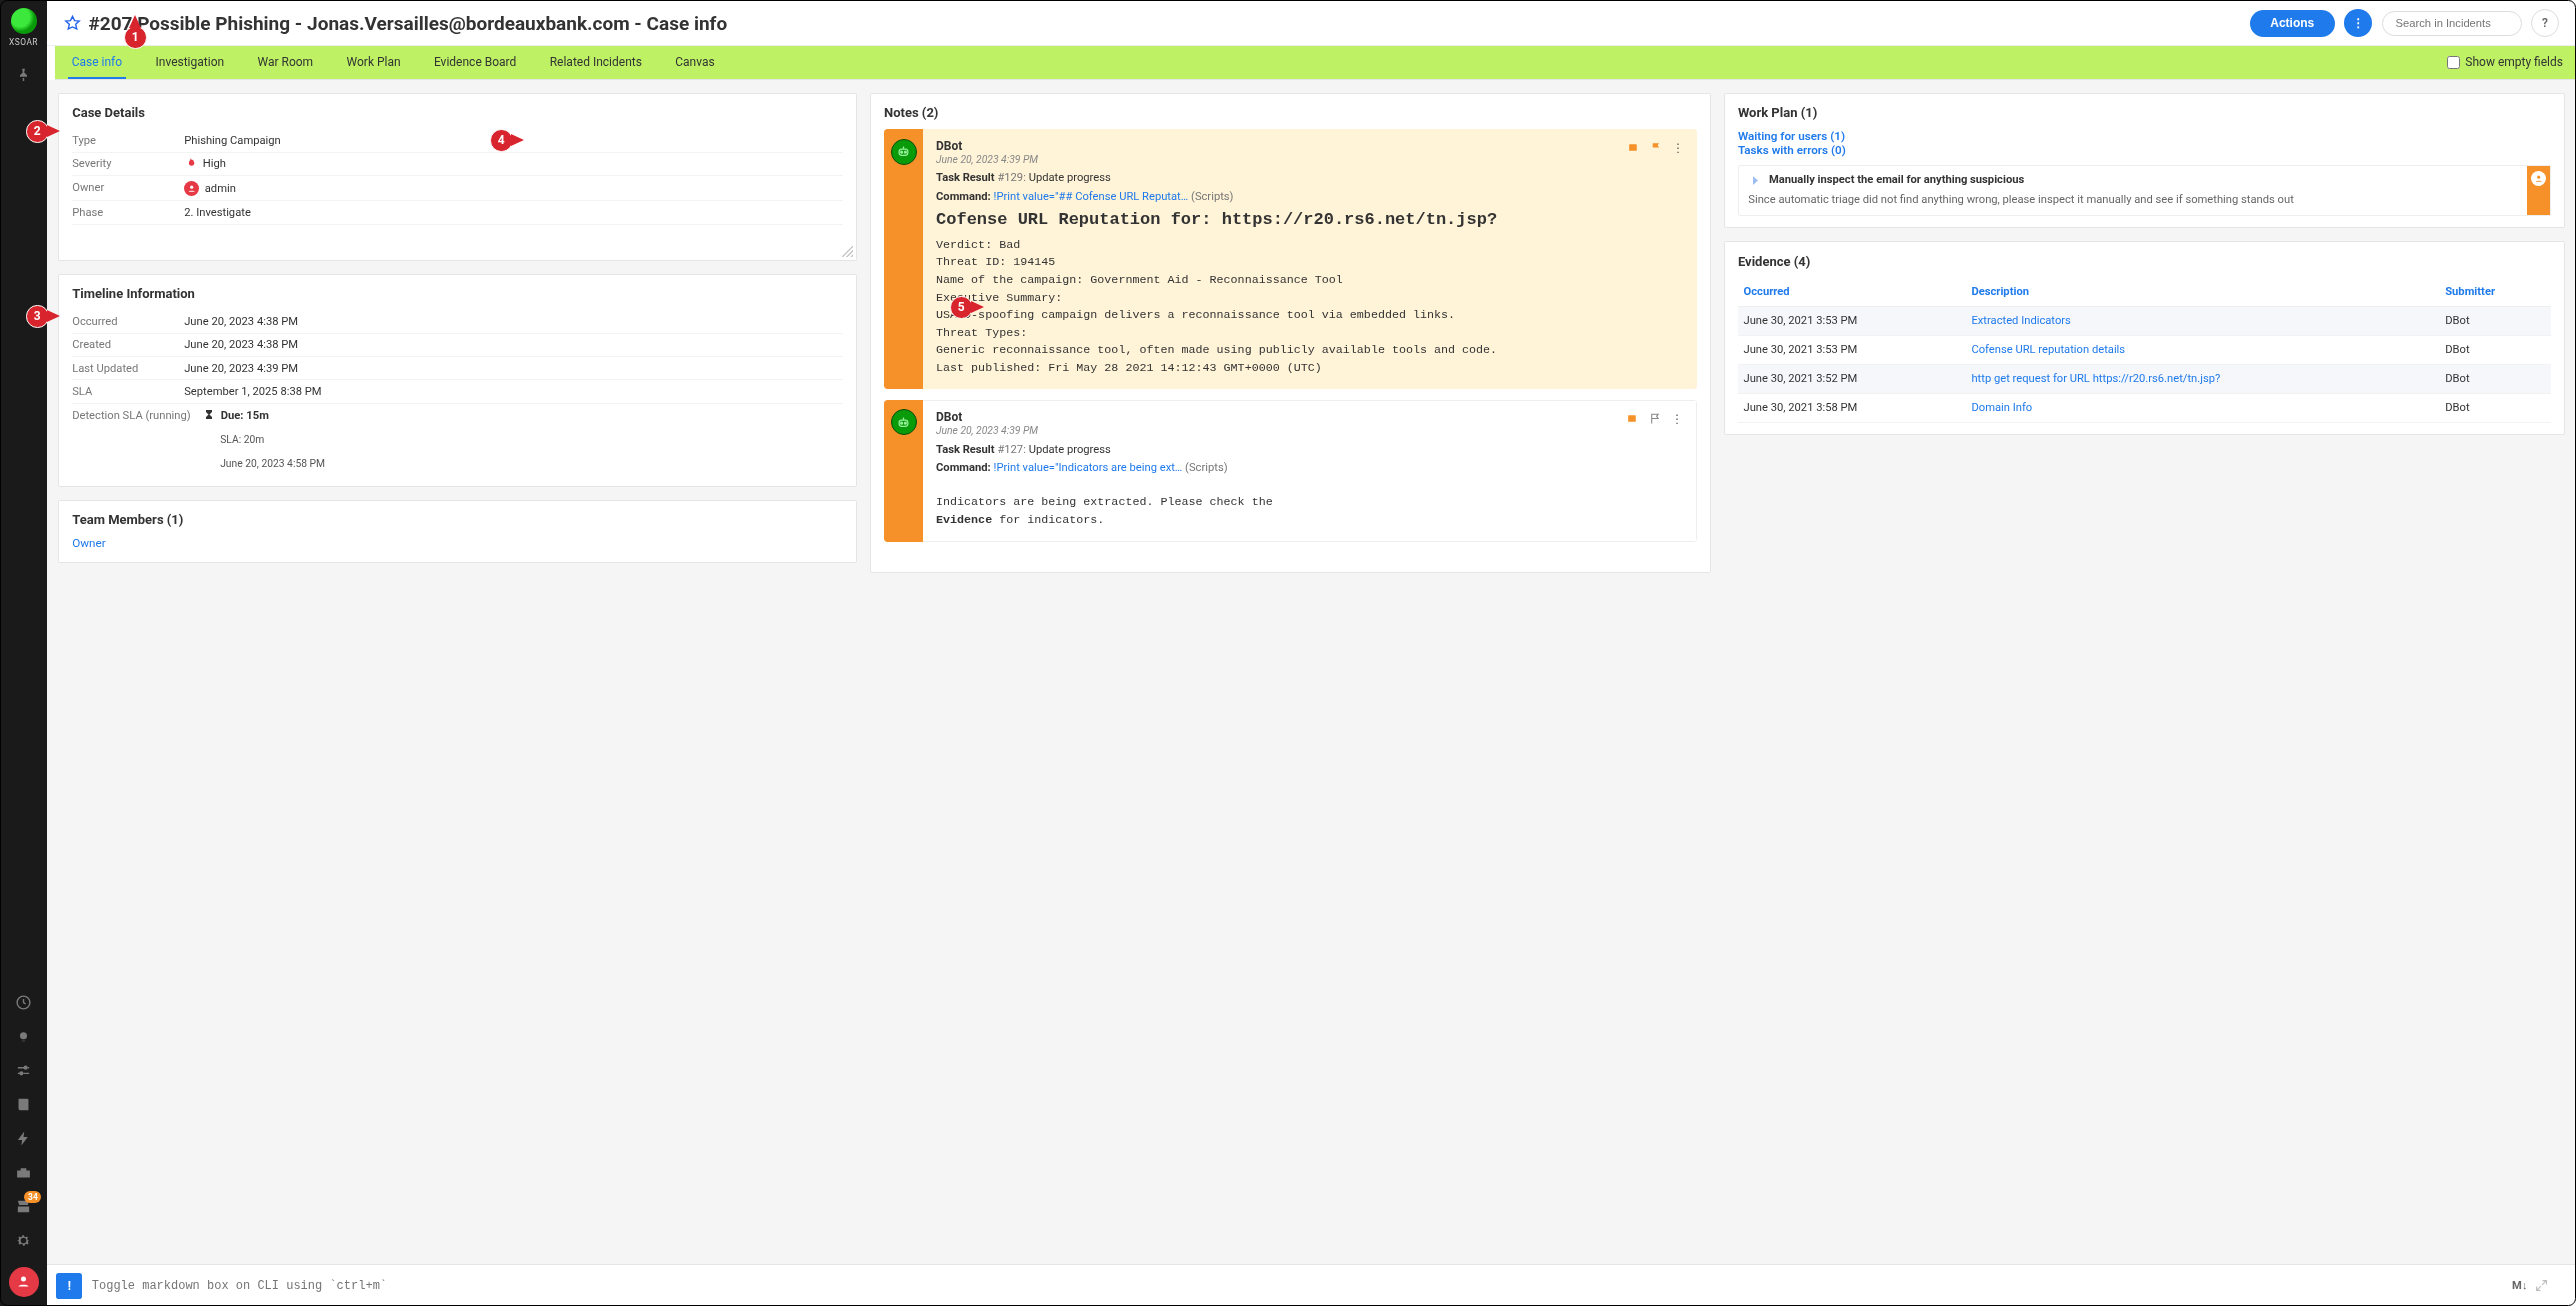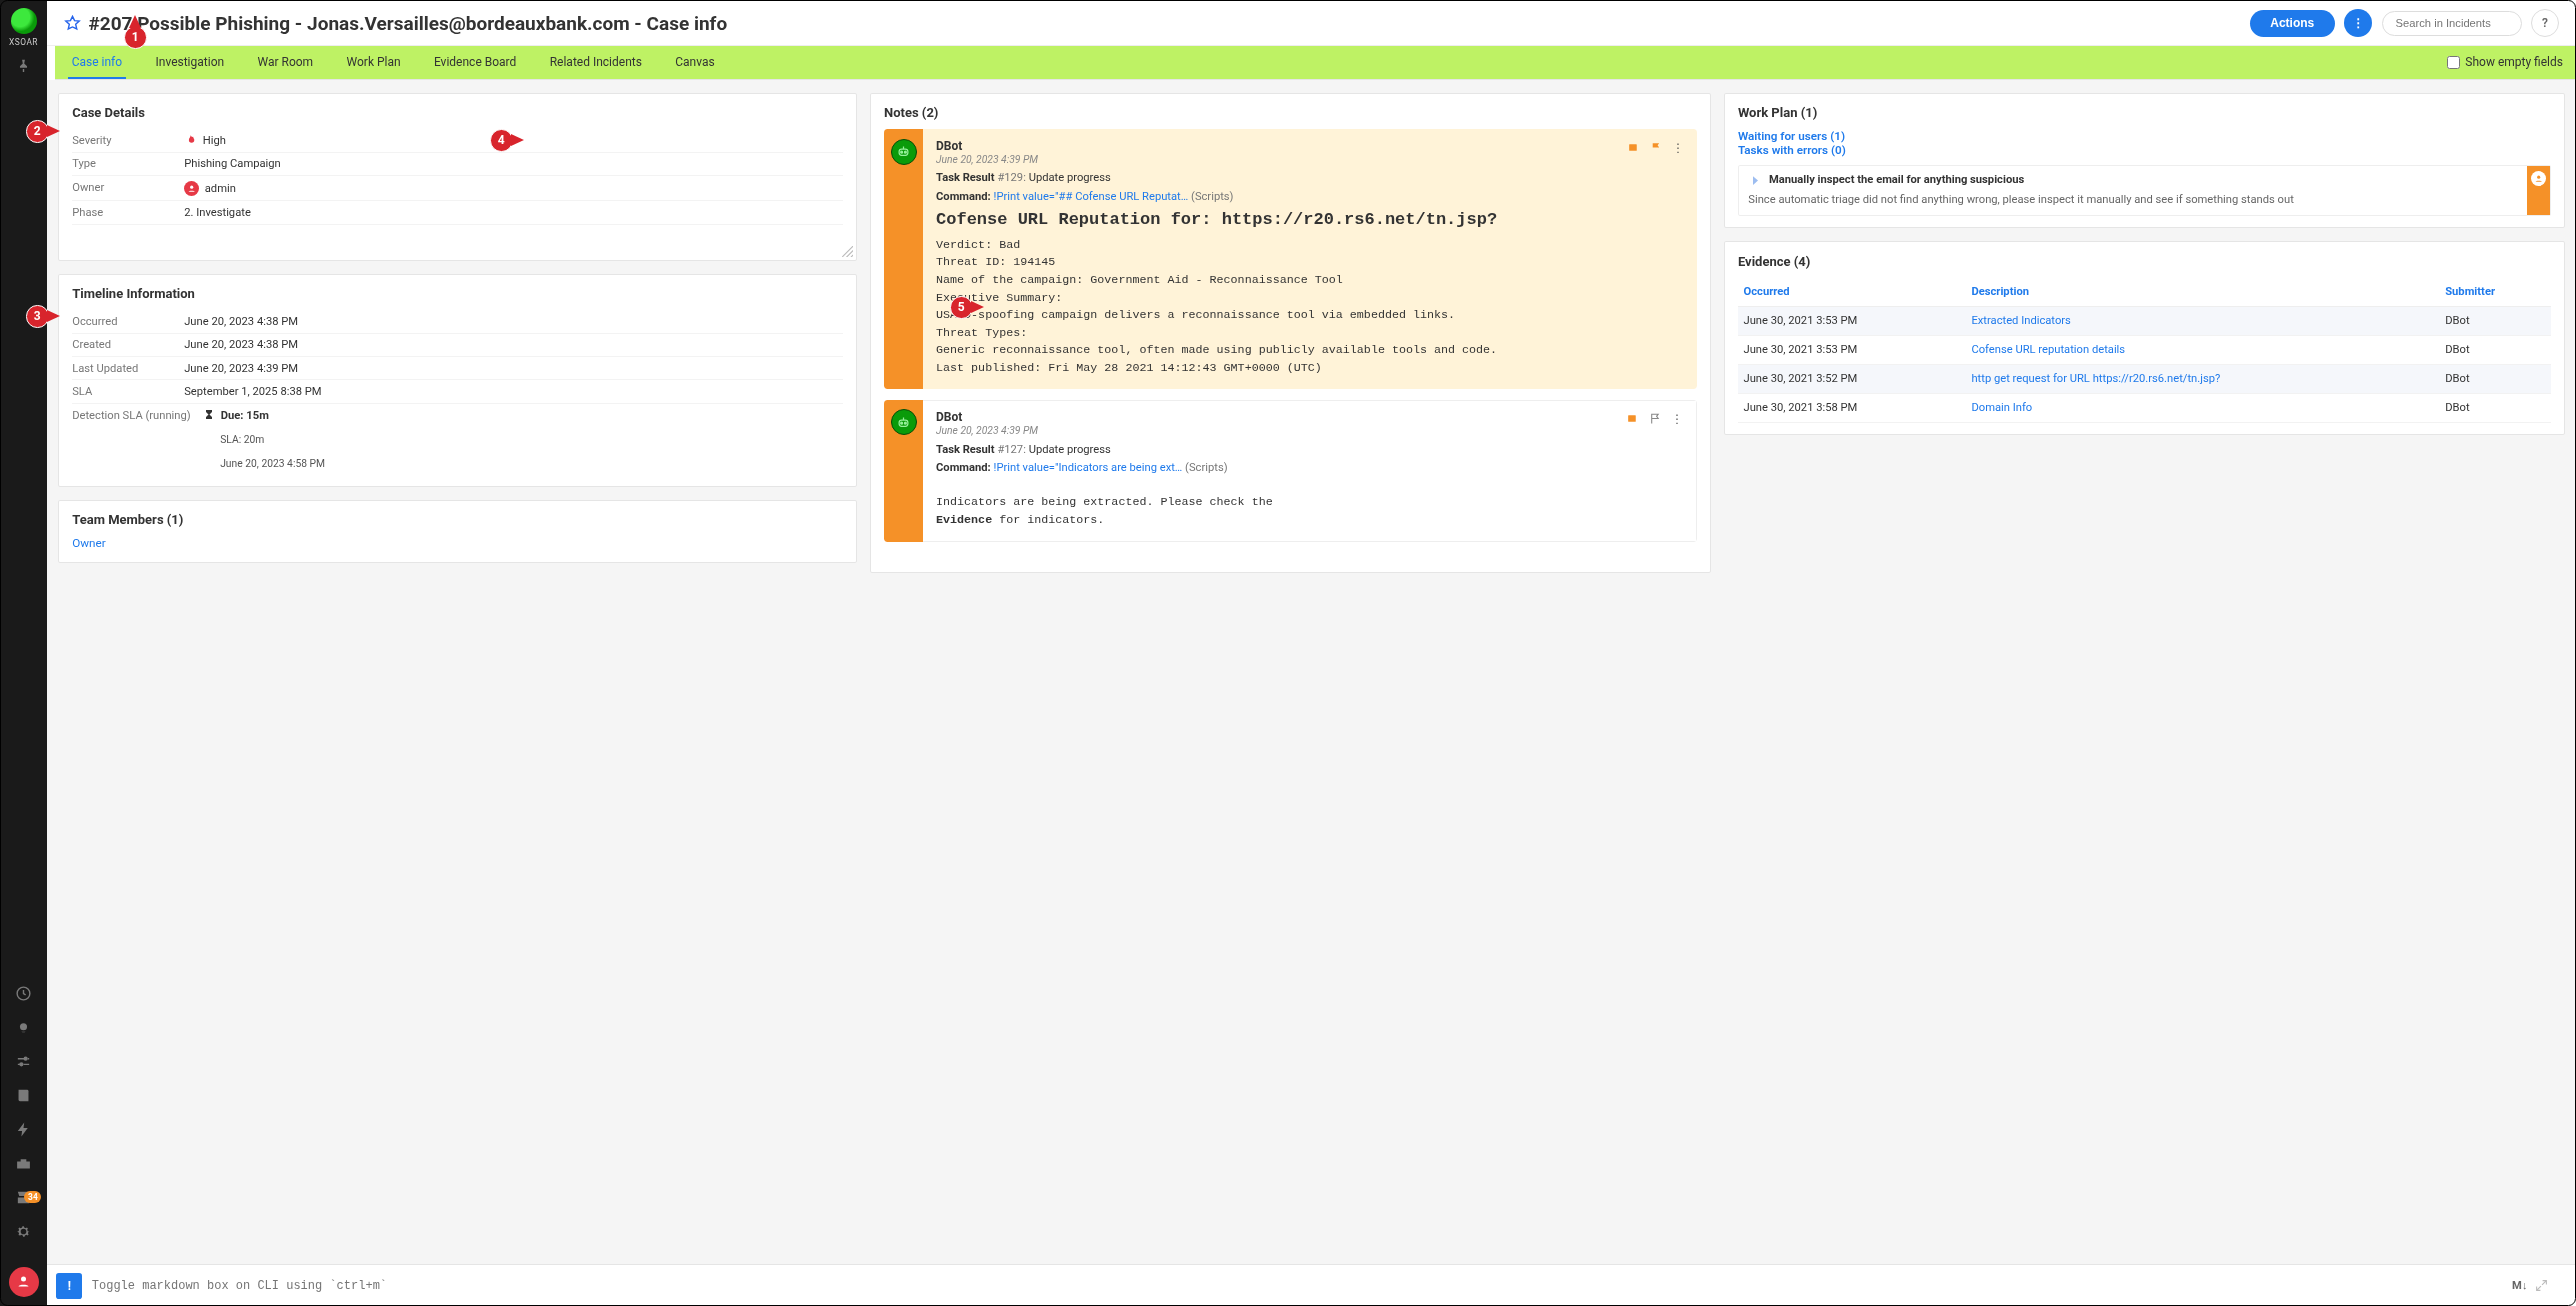--- a/index.html
+++ b/index.html
@@ -24,21 +24,21 @@
 .sidebar-logo {
   width: 26px; height: 26px;
   border-radius: 50%;
   background: radial-gradient(circle at 35% 35%, #3de83d 40%, #0a9b0a 60%);
   margin-bottom: 3.7px;
   display: flex; align-items: center; justify-content: center;
 }
 .sidebar-brand { color: #ccc; font-size: 8.4px; font-weight: 400; letter-spacing: 0.5px; margin-bottom: 10px; }
 .sidebar-icon {
   width: 47px; height: 34px;
-  display: flex; justify-content: center;
+  display: flex; align-items: center; justify-content: center;
   color: #7a7a7a;
   cursor: pointer;
   position: relative;
 }
 .sidebar-icon svg { width: 17px; height: 17px; }
 .sidebar-spacer { flex: 1; }
 .sidebar-badge {
   position: absolute;
   top: 1.9px; right: 5.6px;
   background: #f59128;
@@ -388,33 +388,33 @@
     </div>
 
     <div class="content-area">
       <div class="columns">
 
         <div class="col" style="flex:0.95">
 
           <div class="panel" style="min-height:168px">
             <div class="panel-title">Case Details</div>
             <div class="kv-row">
+              <div class="kv-label">Type</div>
+              <div class="kv-value">Phishing Campaign</div>
+            </div>
+            <div class="kv-row">
               <div class="kv-label">Severity</div>
               <div class="kv-value">
                 <span class="sev-icon">
                   <svg width="13" height="13" viewBox="0 0 24 24" fill="currentColor">
                       <path d="M12 2c1 4-3 5-3 9a5 5 0 0010 0c0-3-2-3-2-6 0 0-3 2-5-3z"></path>
                     </svg>
                 </span>
                 <span>High</span>
               </div>
-            </div>
-            <div class="kv-row">
-              <div class="kv-label">Type</div>
-              <div class="kv-value">Phishing Campaign</div>
             </div>
             <div class="kv-row">
               <div class="kv-label">Owner</div>
               <div class="kv-value">
                 <span class="owner-avatar">
                   <svg width="9.4" height="9.4" viewBox="0 0 24 24" fill="currentColor">
                       <circle cx="12" cy="8" r="4"></circle>
                       <path d="M4 20c0-4 16-4 16 0"></path>
                     </svg>
                 </span>

